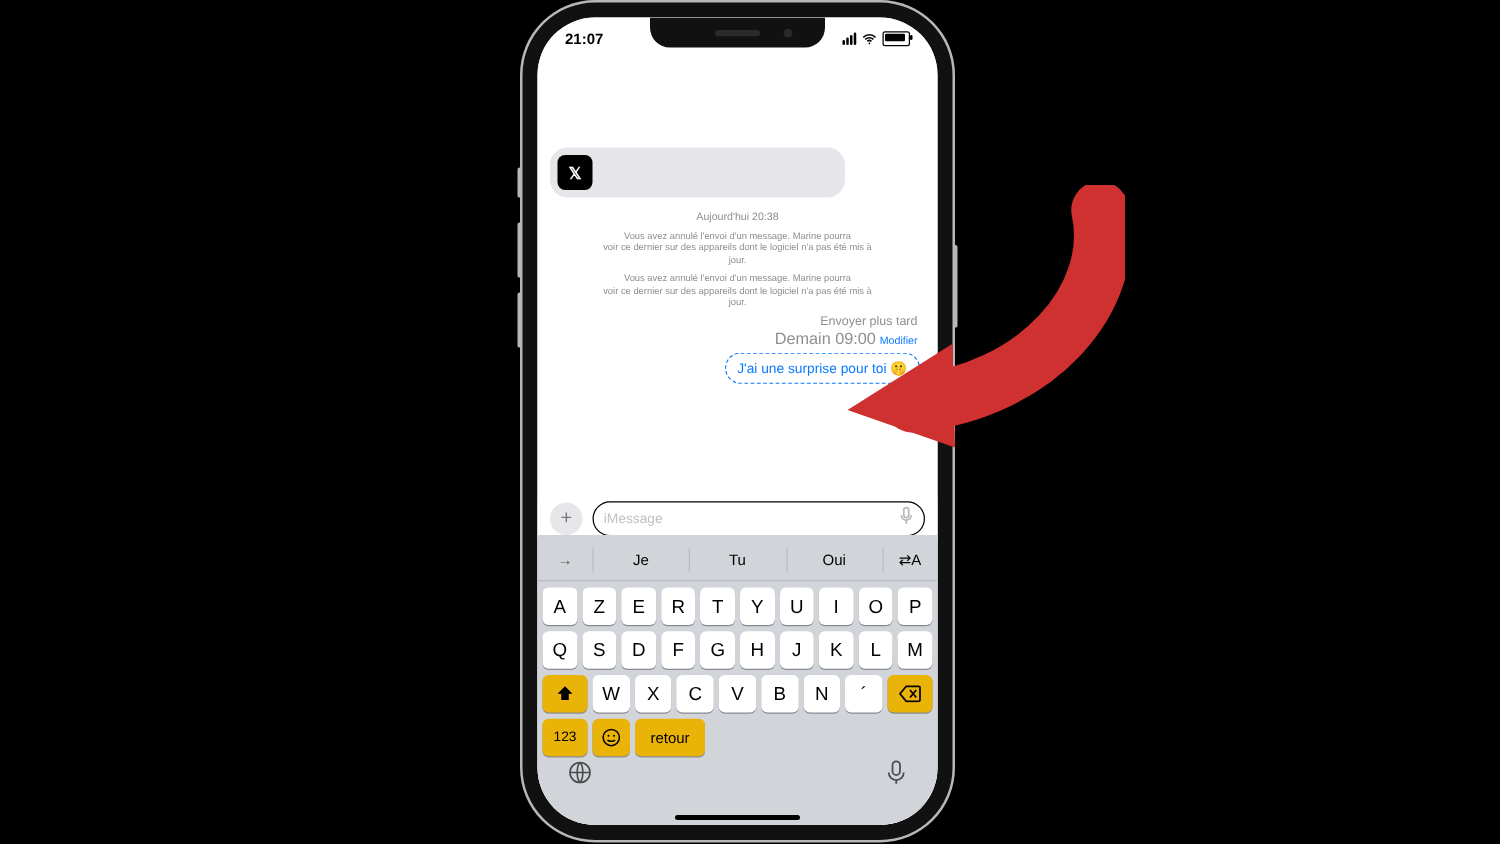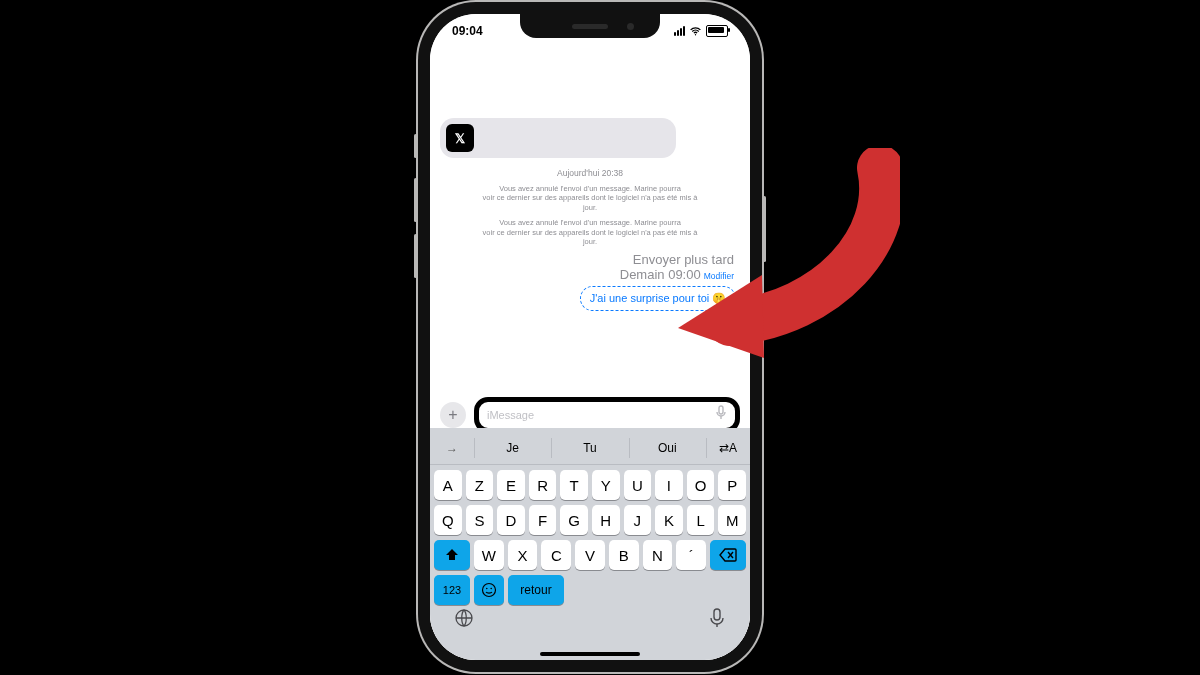--- a/index.html
+++ b/index.html
@@ -40,40 +40,40 @@
   .conv{position:absolute;top:100px;left:0;right:0;bottom:260px;padding:4px 10px 0;font-size:11px;overflow:hidden;}
   .link-card{display:flex;align-items:center;background:#e6e5ea;border-radius:14px;padding:6px 10px 6px 6px;width:220px;gap:8px;}
   .link-thumb{width:28px;height:28px;border-radius:6px;background:#000;display:flex;align-items:center;justify-content:center;color:#fff;font-weight:700;font-size:13px;}
   .link-texts{line-height:1.15;}
   .link-title{font-size:10px;font-weight:600;color:#000;}
   .link-sub{font-size:8px;color:#7a7a80;}
   .time-sep{text-align:center;font-size:8.5px;color:#8e8e93;margin:10px 0 6px;}
   .in-bubble{background:#e6e5ea;border-radius:14px;padding:6px 10px;display:inline-block;font-size:11px;color:#000;max-width:210px;}
   .sys{font-size:7.5px;color:#8e8e93;text-align:center;line-height:1.25;margin:6px auto;max-width:230px;}
   .later-wrap{text-align:right;margin-top:6px;margin-right:6px;}
-  .later-lbl{font-size:13px;color:#8e8e93;}
+  .later-lbl{font-size:10px;color:#8e8e93;}
   .later-time{font-size:13px;color:#8e8e93;}
   .later-edit{font-size:8.5px;color:#0a7aff;font-weight:500;}
   .out-bubble{float:right;clear:both;margin-top:4px;margin-right:4px;border:1px dashed #0a7aff;border-radius:14px;padding:5px 9px;color:#0a7aff;font-size:11px;background:#fff;}
   
   .composer{position:absolute;left:0;right:0;bottom:228px;height:34px;display:flex;align-items:center;padding:0 10px;gap:8px;background:#fff;}
   .plus{width:26px;height:26px;border-radius:50%;background:#e7e7ea;display:flex;align-items:center;justify-content:center;color:#7a7a80;font-size:16px;font-weight:300;}
-  .field{flex:1;height:26px;border:5px solid #000000;border-radius:14px;display:flex;align-items:center;padding:0 8px;justify-content:space-between;}
+  .field{flex:1;height:26px;border:1px solid #000000;border-radius:14px;display:flex;align-items:center;padding:0 8px;justify-content:space-between;}
   .ph{color:#c0c0c5;font-size:11px;}
   .mic-in{color:#b9b9be;}
   
   .kbd{position:absolute;left:0;right:0;bottom:0;height:228px;background:#d1d4d9;padding-top:4px;}
   .sugrow{height:32px;display:flex;align-items:stretch;border-bottom:1px solid #b9bcc2;}
   .sug{flex:1;display:flex;align-items:center;justify-content:center;font-size:12px;color:#000;position:relative;}
   .sug+.sug::before{content:"";position:absolute;left:0;top:6px;bottom:6px;width:1px;background:#b9bcc2;}
   .sug:first-child{flex:0 0 44px;color:#555;}
   .sug:last-child{flex:0 0 44px;}
   .krow{display:flex;gap:4px;padding:5px 4px 0;}
   .key{flex:1;height:30px;background:#fff;border-radius:5px;box-shadow:0 1px 0 #898b90;display:flex;align-items:center;justify-content:center;font-size:15px;color:#000;}
-  .kfn{background:#0ea5e9;}
+  .kfn{background:#eab308;}
   .krow.r4 .shift,.krow.r4 .bksp{flex:0 0 36px;}
   .krow.r5{padding:5px 4px 0;}
   .krow.r5 .key{height:30px;}
   .k123{flex:0 0 36px;font-size:11px;}
   .kemo{flex:0 0 30px;}
   .ksp{flex:1;font-size:12px;}
   .kret{flex:0 0 56px;font-size:12px;}
   .dock{height:30px;display:flex;align-items:center;justify-content:space-between;padding:0 24px;}
   .homebar{position:absolute;bottom:4px;left:50%;transform:translateX(-50%);width:100px;height:4px;border-radius:3px;background:#000;}
   
@@ -85,21 +85,21 @@
 <div class="phone">
   <div class="side-btn sb1"></div>
   <div class="side-btn sb2"></div>
   <div class="side-btn sb3"></div>
   <div class="side-btn sb4"></div>
 
   <div class="screen">
     <div class="notch"></div>
 
     <div class="status">
-      <span>09:04</span>
+      <span>21:07</span>
       <div class="right">
         <span class="sig">
             <span></span>
             <span></span>
             <span></span>
             <span></span>
           </span>
         <svg class="wifi" viewBox="0 0 24 24" fill="none" stroke="#000" stroke-width="2.4">
             <path d="M3 9c5-5 13-5 18 0"></path>
             <path d="M6 12c3.3-3.3 8.7-3.3 12 0"></path>

